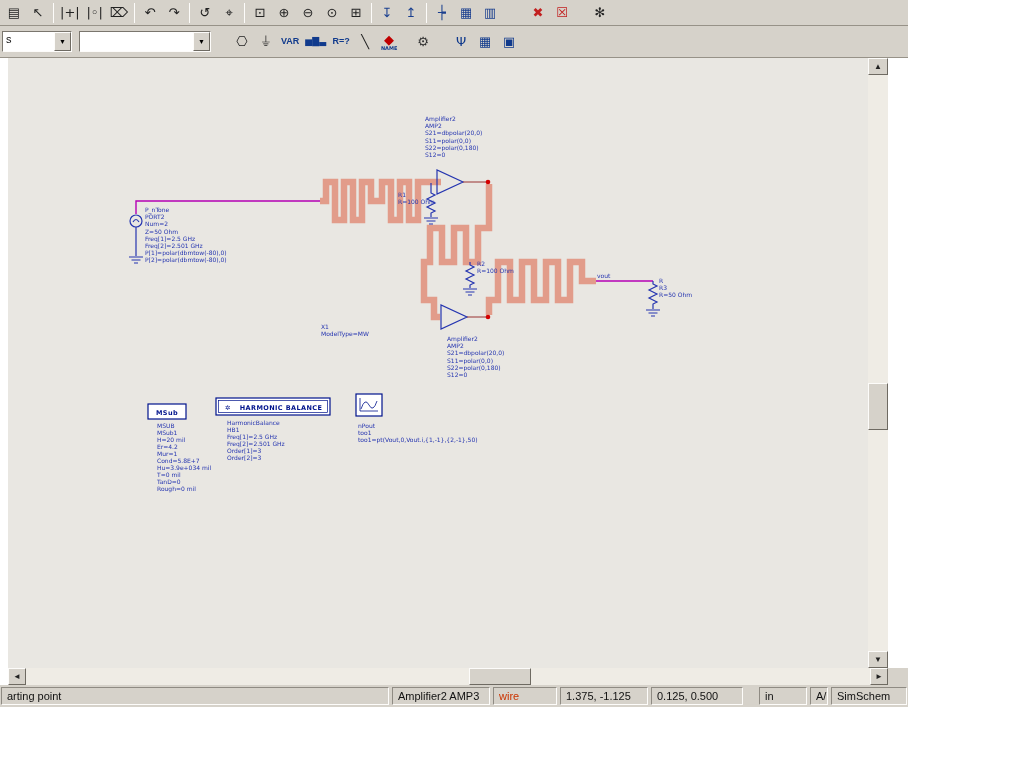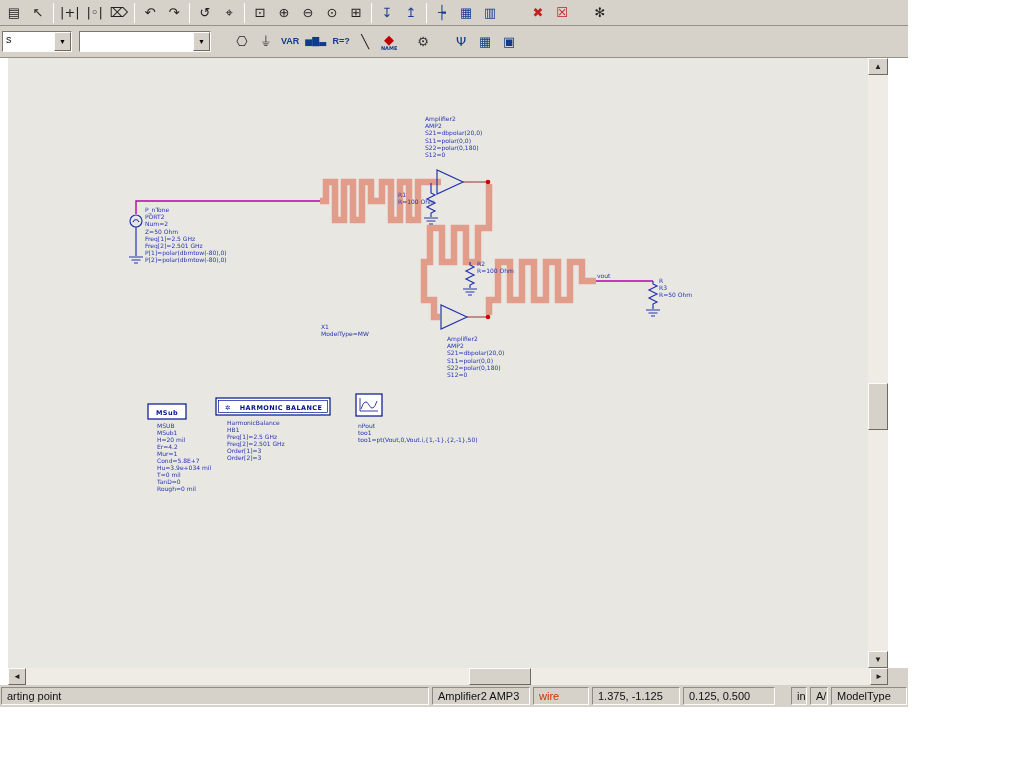--- a/index.html
+++ b/index.html
@@ -331,22 +331,22 @@
     <div class="htrack">
       <div class="hthumb"></div>
     </div>
     <button class="sbtn hbtn">►</button>
     <div class="corner"></div>
   </div>
 
   <div class="statusbar">
     <div class="scell msg">arting point</div>
     <div class="scell" style="width:98px">Amplifier2 AMP3</div>
-    <div class="scell modecell" style="width:56px">wire</div>
+    <div class="scell modecell" style="width:64px">wire</div>
     <div class="scell" style="width:88px">1.375, -1.125</div>
     <div class="scell" style="width:92px">0.125, 0.500</div>
     <div class="sgap"></div>
-    <div class="scell" style="width:16px">in</div>
+    <div class="scell" style="width:48px">in</div>
     <div class="scell" style="width:18px">A/RF</div>
-    <div class="scell" style="width:76px">ModelType</div>
+    <div class="scell" style="width:76px">SimSchem</div>
   </div>
 
 </div>
 
 </body></html>

